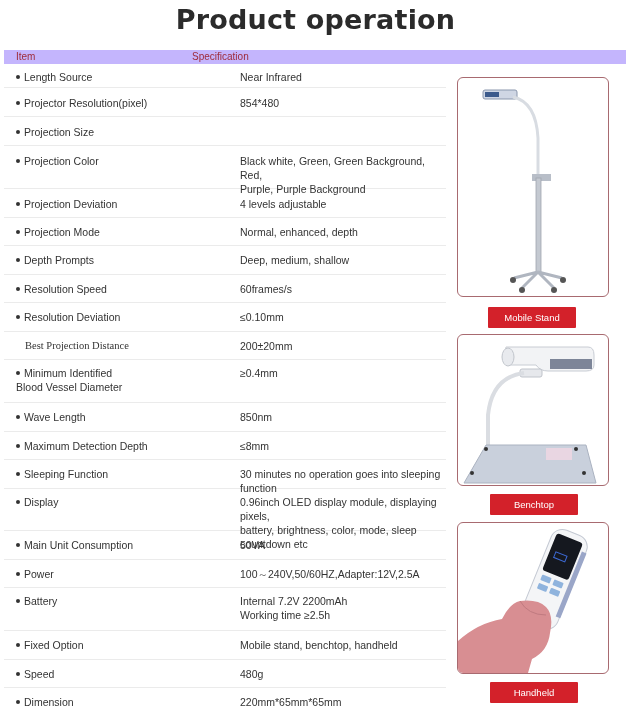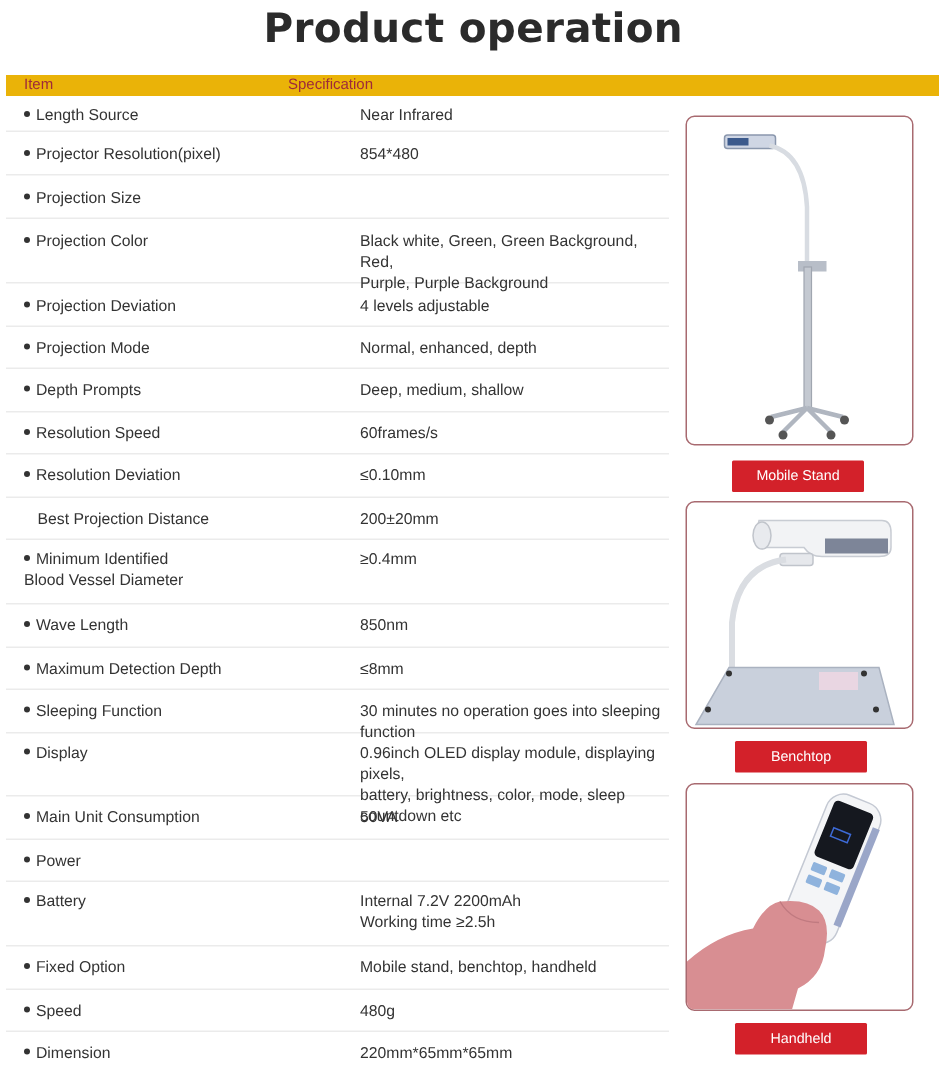--- a/index.html
+++ b/index.html
@@ -1,24 +1,24 @@
 <!DOCTYPE html>
 <html><head>
 <meta charset="utf-8">
 <style>
   html, body { margin:0; padding:0; background:#ffffff; }
   body { width:631px; height:720px; position:relative; overflow:hidden; font-family:"Liberation Sans", sans-serif; color:#222; }
   .title { position:absolute; left:0; top:4px; width:631px; text-align:center; font-family:"DejaVu Sans", sans-serif; font-weight:bold; font-size:27px; color:#2b2b2b; letter-spacing:0.2px; }
-  .thead { position:absolute; left:4px; top:50px; width:622px; height:14px; background:#eab308; }
+  .thead { position:absolute; left:4px; top:50px; width:622px; height:14px; background:#c4b5fd; }
   .thead span { position:absolute; top:1px; font-size:10px; color:#9e2a3a; }
   .rows { position:absolute; left:4px; top:62px; width:442px; }
   .row { position:absolute; left:0; width:442px; border-bottom:1px solid #ebebeb; }
   .row .item { position:absolute; left:12px; font-size:10.5px; color:#333; line-height:14px; }
   .row .item .bullet { display:inline-block; width:4px; height:4px; border-radius:50%; background:#333; margin-right:4px; vertical-align:middle; position:relative; top:-1px; }
-  .row .item.nobullet { left:21px; }
+  .row .item.nobullet { left:21px;font-family:Liberation Serif, serif; }
   .row .spec { position:absolute; left:188px; font-size:10.5px; color:#333; line-height:14px; white-space:pre-line;margin-left:48px; }
   .card { position:absolute; left:457px; width:150px; border:1px solid #a86a70; border-radius:6px; background:#fff; overflow:hidden; }
   .label-btn { position:absolute; width:88px; height:21px; background:#d3212a; color:#fff; font-size:9.5px; text-align:center; line-height:21px; border-radius:1px; }
 </style>
 </head>
 <body>
 
 <div class="title">Product operation</div>
 
 <div class="thead">
@@ -89,20 +89,21 @@
     <div class="item" style="top:6px"><span class="bullet"></span><span>Display</span></div>
     <div class="spec" style="top:6px">0.96inch OLED display module, displaying pixels,
 battery, brightness, color, mode, sleep countdown etc</div>
   </div>
   <div class="row" style="top:469px;height:28px">
     <div class="item" style="top:7px"><span class="bullet"></span><span>Main Unit Consumption</span></div>
     <div class="spec" style="top:7px">50VA</div>
   </div>
   <div class="row" style="top:498px;height:27px">
     <div class="item" style="top:7px"><span class="bullet"></span><span>Power</span></div>
+    <div class="spec" style="top:7px">100～240V,50/60HZ,Adapter:12V,2.5A</div>
   </div>
   <div class="row" style="top:526px;height:42px">
     <div class="item" style="top:6px"><span class="bullet"></span><span>Battery</span></div>
     <div class="spec" style="top:6px">Internal 7.2V 2200mAh
 Working time ≥2.5h</div>
   </div>
   <div class="row" style="top:569px;height:28px">
     <div class="item" style="top:7px"><span class="bullet"></span><span>Fixed Option</span></div>
     <div class="spec" style="top:7px">Mobile stand, benchtop, handheld</div>
   </div>

